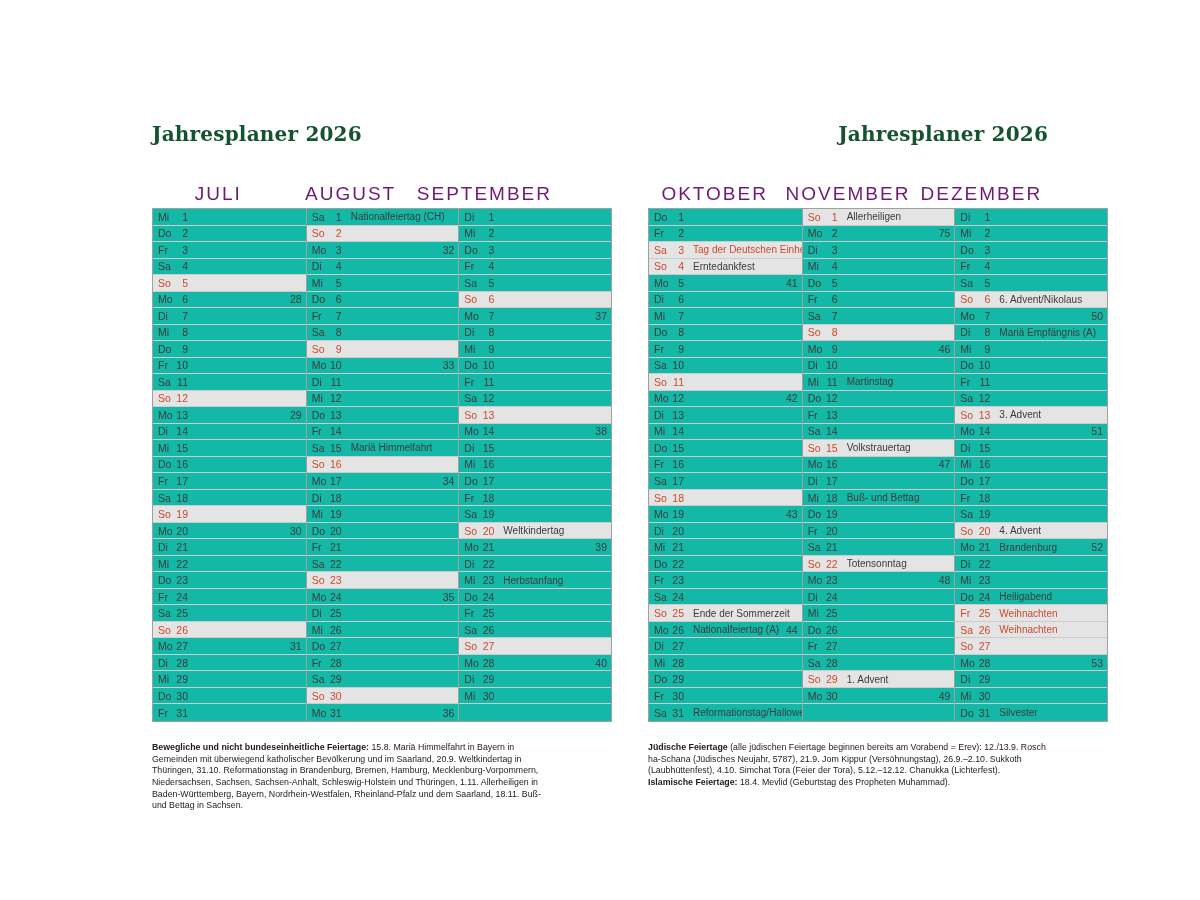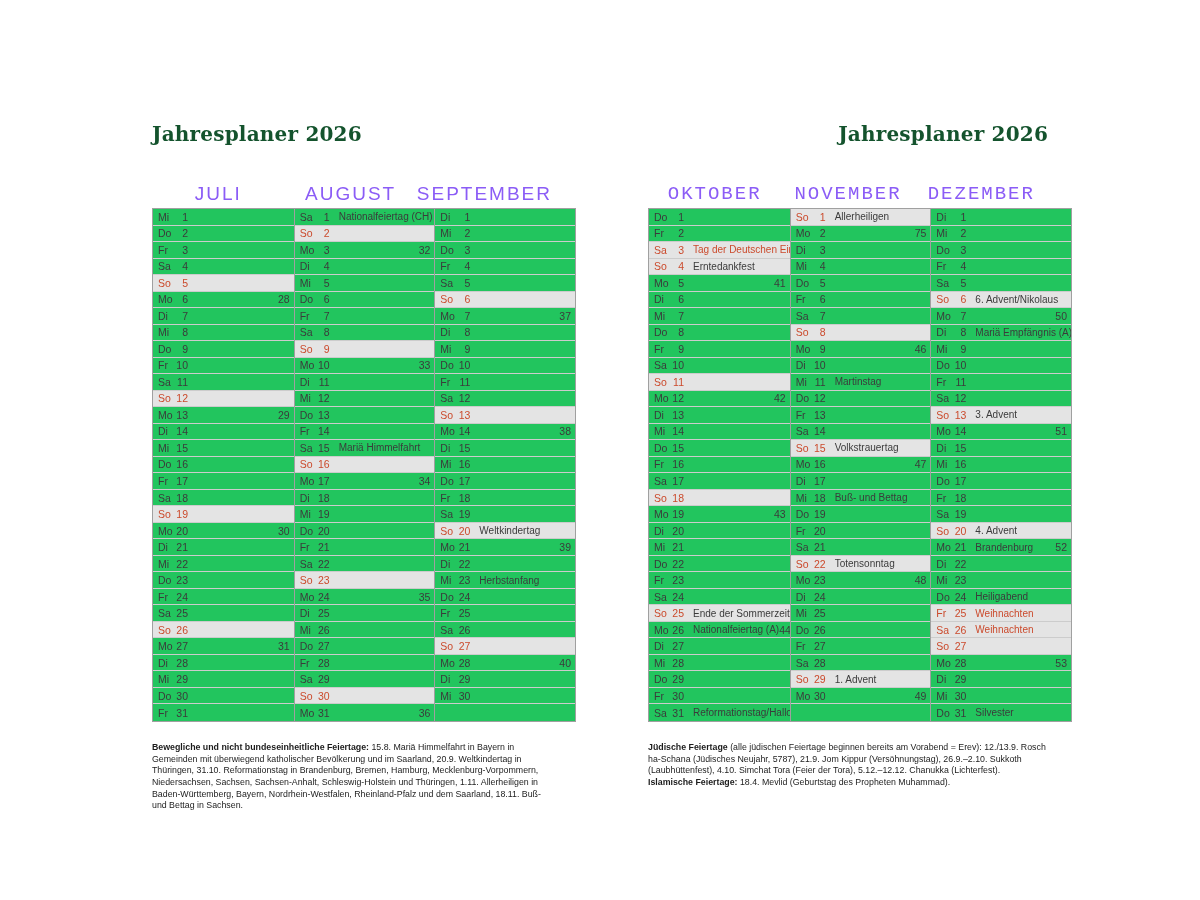--- a/index.html
+++ b/index.html
@@ -13,30 +13,30 @@
     font-size:20px; color:#14532d; letter-spacing:0.2px;
   }
   .title.left  { left:152px; }
   .title.right { right:152px; }
 
   .month-headers {
     position:absolute; top:184px; width:400px;
     display:grid; grid-template-columns:repeat(3,1fr);
   }
   .month-headers.left  { left:152px; }
-  .month-headers.right { left:648px;font-family:Liberation Mono, monospace; }
+  .month-headers.right { left:648px; }
   .month-header {
     text-align:center; font-size:19px; line-height:20px;
-    letter-spacing:2px; color:#8b5cf6; white-space:nowrap;
+    letter-spacing:2px; color:#701a75; white-space:nowrap;
   }
 
   .cal {
-    position:absolute; top:208px; width:424px; height:514px;
+    position:absolute; top:208px; width:460px; height:514px;
     display:grid; grid-template-columns:repeat(3,1fr);
-    border:1px solid #a0a0a0; box-sizing:border-box; background:#22c55e;
+    border:1px solid #a0a0a0; box-sizing:border-box; background:#14b8a6;
   }
   .cal.left  { left:152px; }
   .cal.right { left:648px; }
   .month-col { display:grid; grid-template-rows:repeat(31,1fr); min-width:0; }
   .month-col + .month-col { border-left:1px solid #a0a0a0; }
   .cell {
     display:flex; align-items:center; padding-left:5px;
     border-bottom:1px solid #cccccc; box-sizing:border-box;
     font-size:10.5px; color:#3b3b3b; overflow:hidden; white-space:nowrap;
   }

